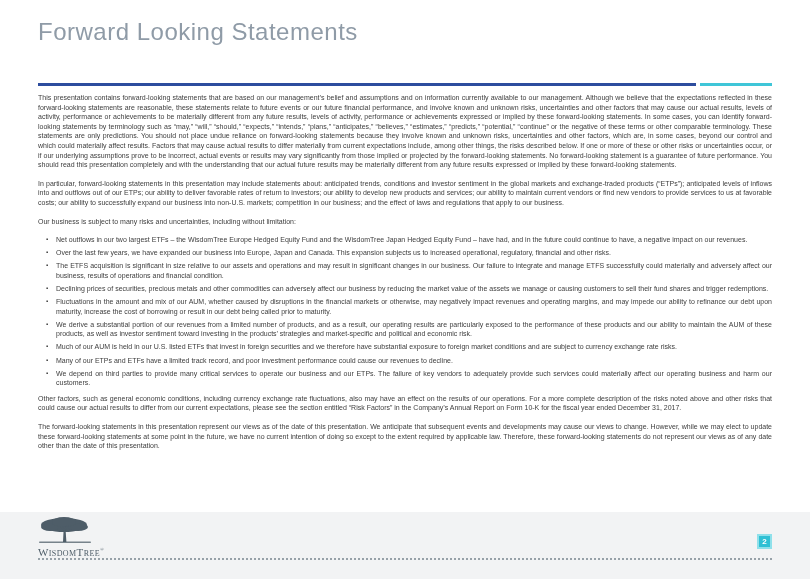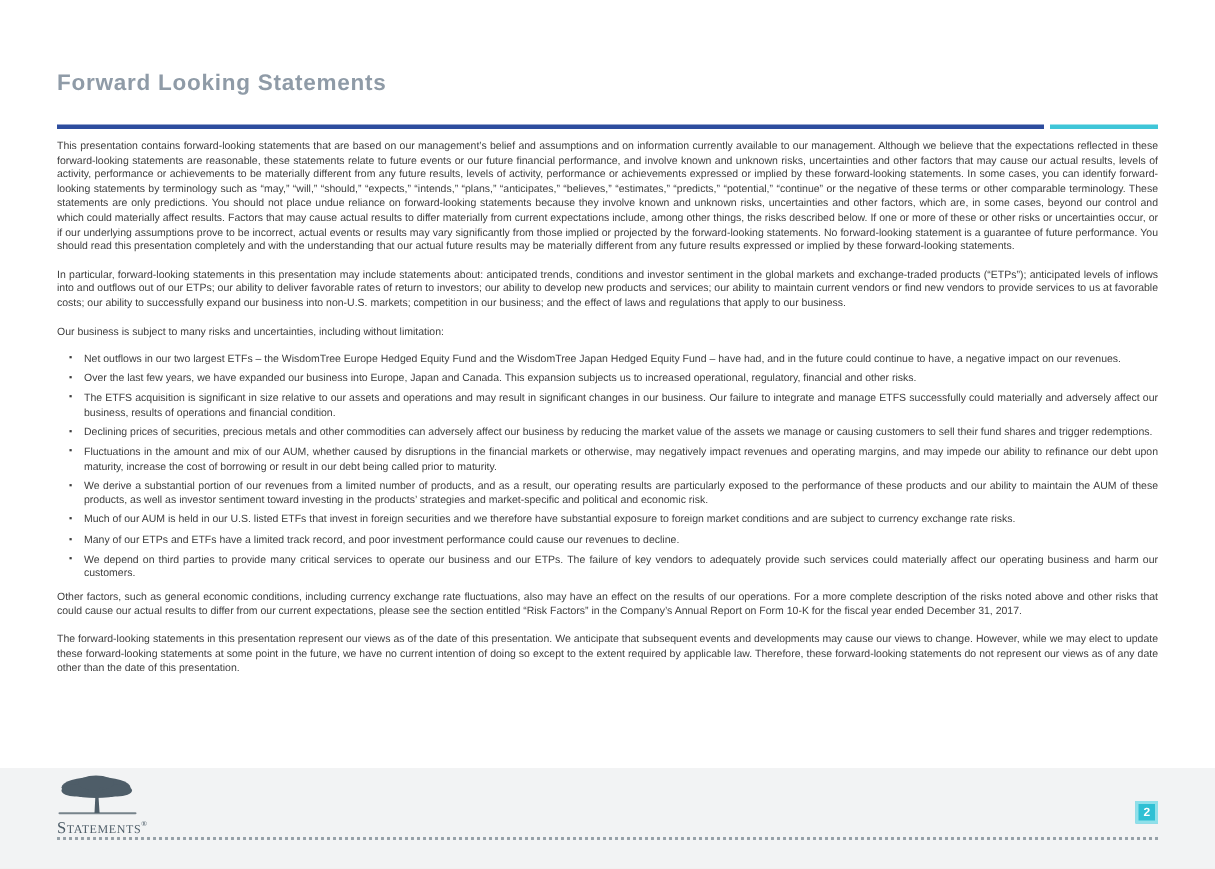--- a/index.html
+++ b/index.html
@@ -8,23 +8,23 @@
     position: relative;
     width: 810px;
     height: 579px;
     background: #ffffff;
     overflow: hidden;
     font-family: "Liberation Sans", sans-serif;
   }
   .title {
     position: absolute;
     left: 38px;
-    top: 47px;
-    font-size: 15px;
-    font-weight: bold;
+    top: 18px;
+    font-size: 24px;
+    font-weight: normal;
     letter-spacing: 0.5px;
     color: #8f9ba7;
   }
   .rule {
     position: absolute;
     left: 38px;
     top: 83px;
     width: 734px;
     height: 3px;
     display: flex;
@@ -173,20 +173,20 @@
     <svg class="logo-tree" width="54" height="29" viewBox="0 0 54 29">
       <g fill="#4e5d68">
         <ellipse cx="26" cy="9" rx="23" ry="7"></ellipse>
         <ellipse cx="12" cy="11" rx="9" ry="4"></ellipse>
         <ellipse cx="40" cy="11" rx="10" ry="4"></ellipse>
         <ellipse cx="26" cy="6" rx="12" ry="5"></ellipse>
         <path d="M25 26 L25.6 14 L22 10 L24 10 L26.4 13 L29 9 L31 9 L27.6 14 L28.4 26 Z"></path>
         <rect x="1" y="25.5" width="52" height="1.4" rx="0.7" opacity="0.75"></rect>
       </g>
     </svg>
-    <div class="brand"><span>Statements</span><sup>®</sup></div>
+    <div class="brand"><span>WisdomTree</span><sup>®</sup></div>
   </div>
 
   <div class="dotted-line"></div>
 
   <div class="page-badge">2</div>
 
 </div>
 
 </body></html>

